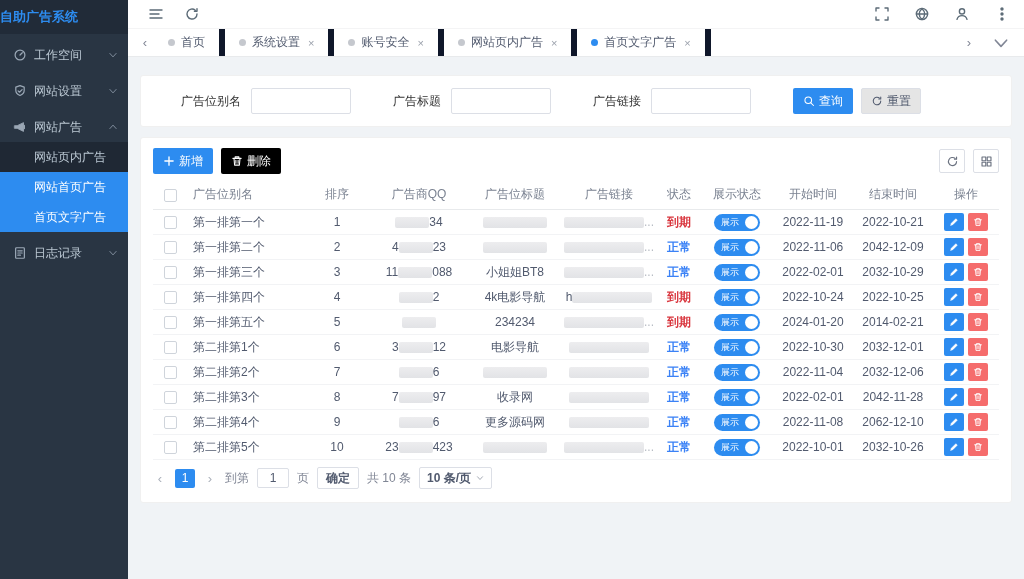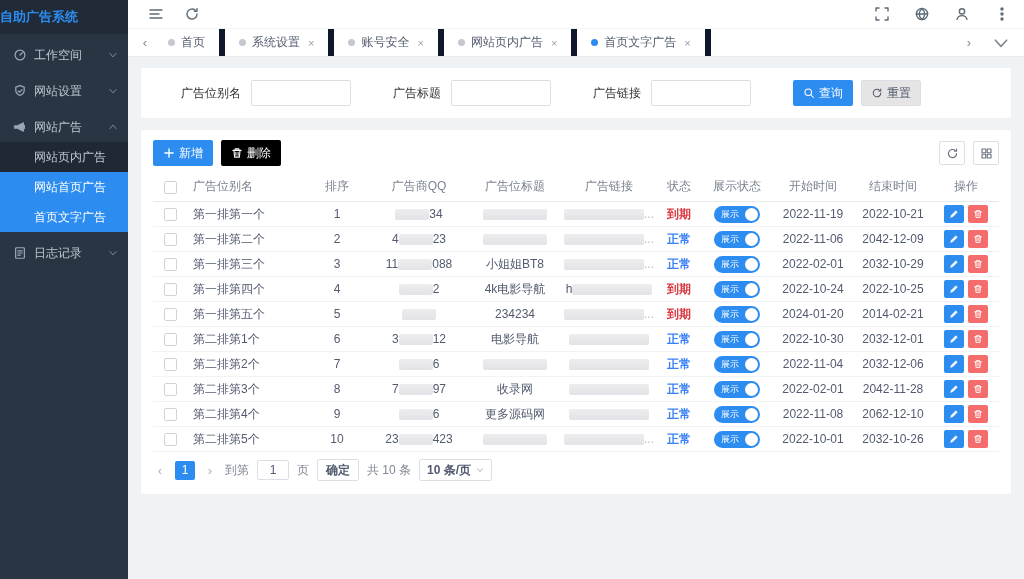--- a/index.html
+++ b/index.html
@@ -28,21 +28,21 @@
 
   .tabbar { height:29px; background:#fff; border-top:1px solid #f4f4f5; border-bottom:1px solid #e8eaec; display:flex; align-items:center; padding:0 8px; }
   .tab-nav { color:#808695; width:18px; display:flex; justify-content:center; cursor:pointer; font-size:13px; }
   .tabs { display:flex; align-items:center; height:100%; flex:1; overflow:hidden; }
   .tab { display:flex; align-items:center; gap:6px; height:100%; padding:0 14px; border-right:6px solid #0f172a; cursor:pointer; color:#515a6e; white-space:nowrap; }
   .tab-dot { width:7px; height:7px; border-radius:50%; background:#c5c8ce; }
   .tab.active .tab-dot { background:#2d8cf0; }
   .tab-close { color:#9aa0ab; font-size:11px; margin-left:2px; cursor:pointer; }
   .tabbar-right { display:flex; align-items:center; gap:14px; padding-right:6px; color:#808695; }
 
-  .content { flex:1; padding:10px 12px; overflow:hidden; }
+  .content { flex:1; padding:18px 12px; overflow:hidden; }
   .card { background:#fff; border-radius:3px; border:1px solid #f0f0f0; }
 
   
   .search-card { height:52px; display:flex; align-items:center; padding:0 14px 0 40px; margin-bottom:10px; }
   .search-group { display:flex; align-items:center; margin-right:42px; }
   .search-label { margin-right:10px; color:#333; }
   .search-input { width:100px; height:26px; border:1px solid #dcdfe6; border-radius:2px; padding:0 6px; font-size:12px; color:#515a6e; outline:none; }
   .btn { display:inline-flex; align-items:center; gap:4px; height:26px; padding:0 9px; border-radius:2px; border:1px solid transparent; cursor:pointer; font-size:12px;justify-content:space-between; }
   .btn .b-icon { width:12px; height:12px; display:inline-flex; }
   .btn-blue { background:#2d8cf0; color:#fff; }

